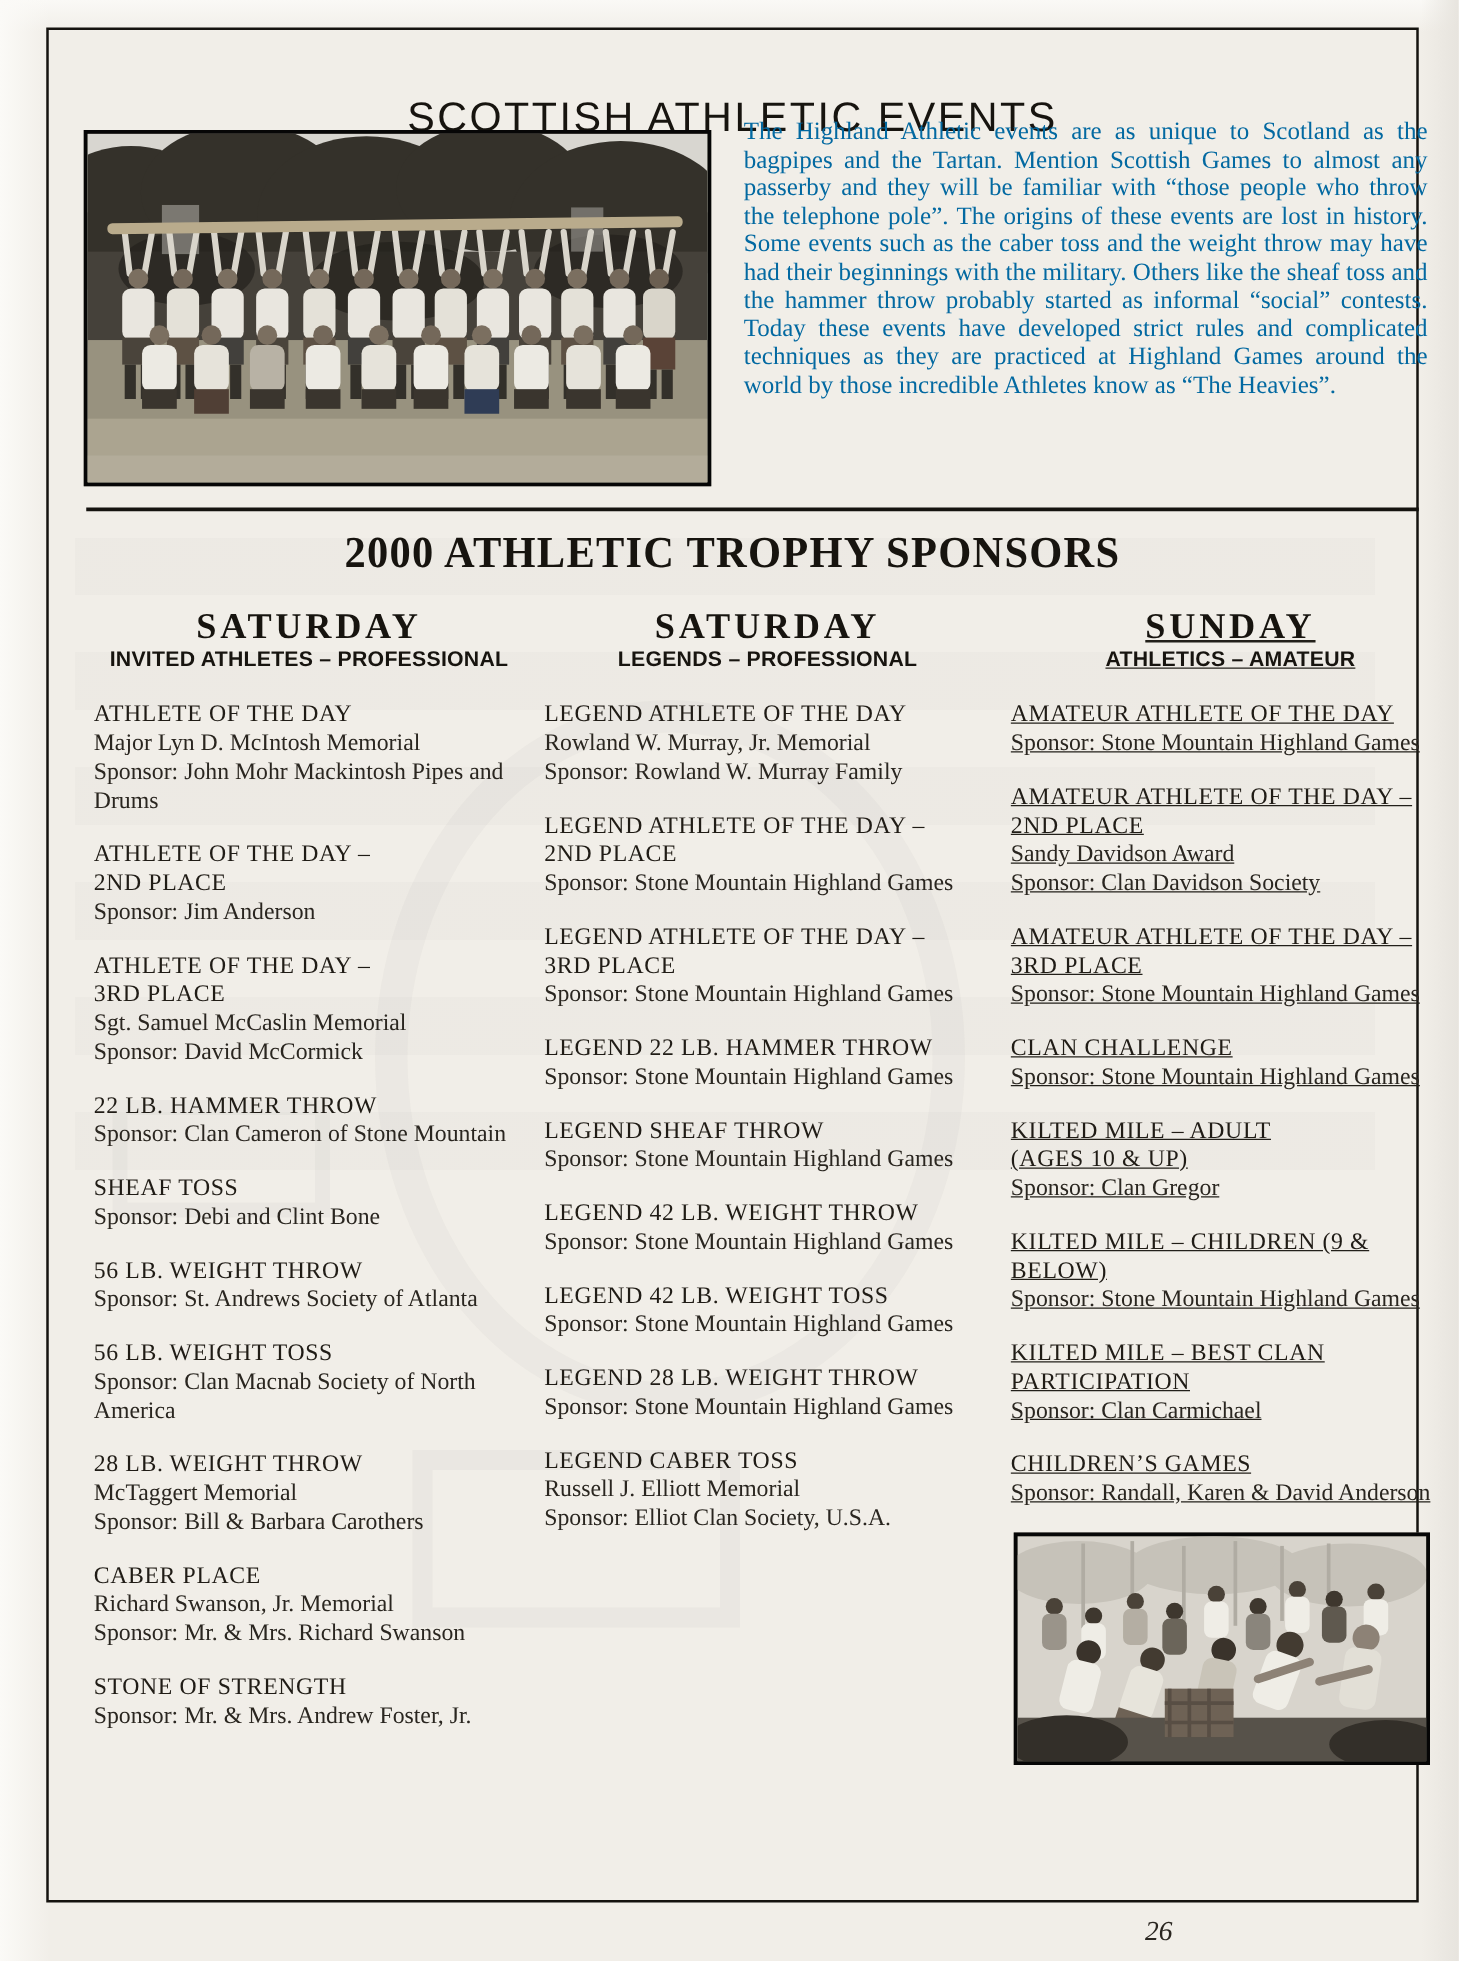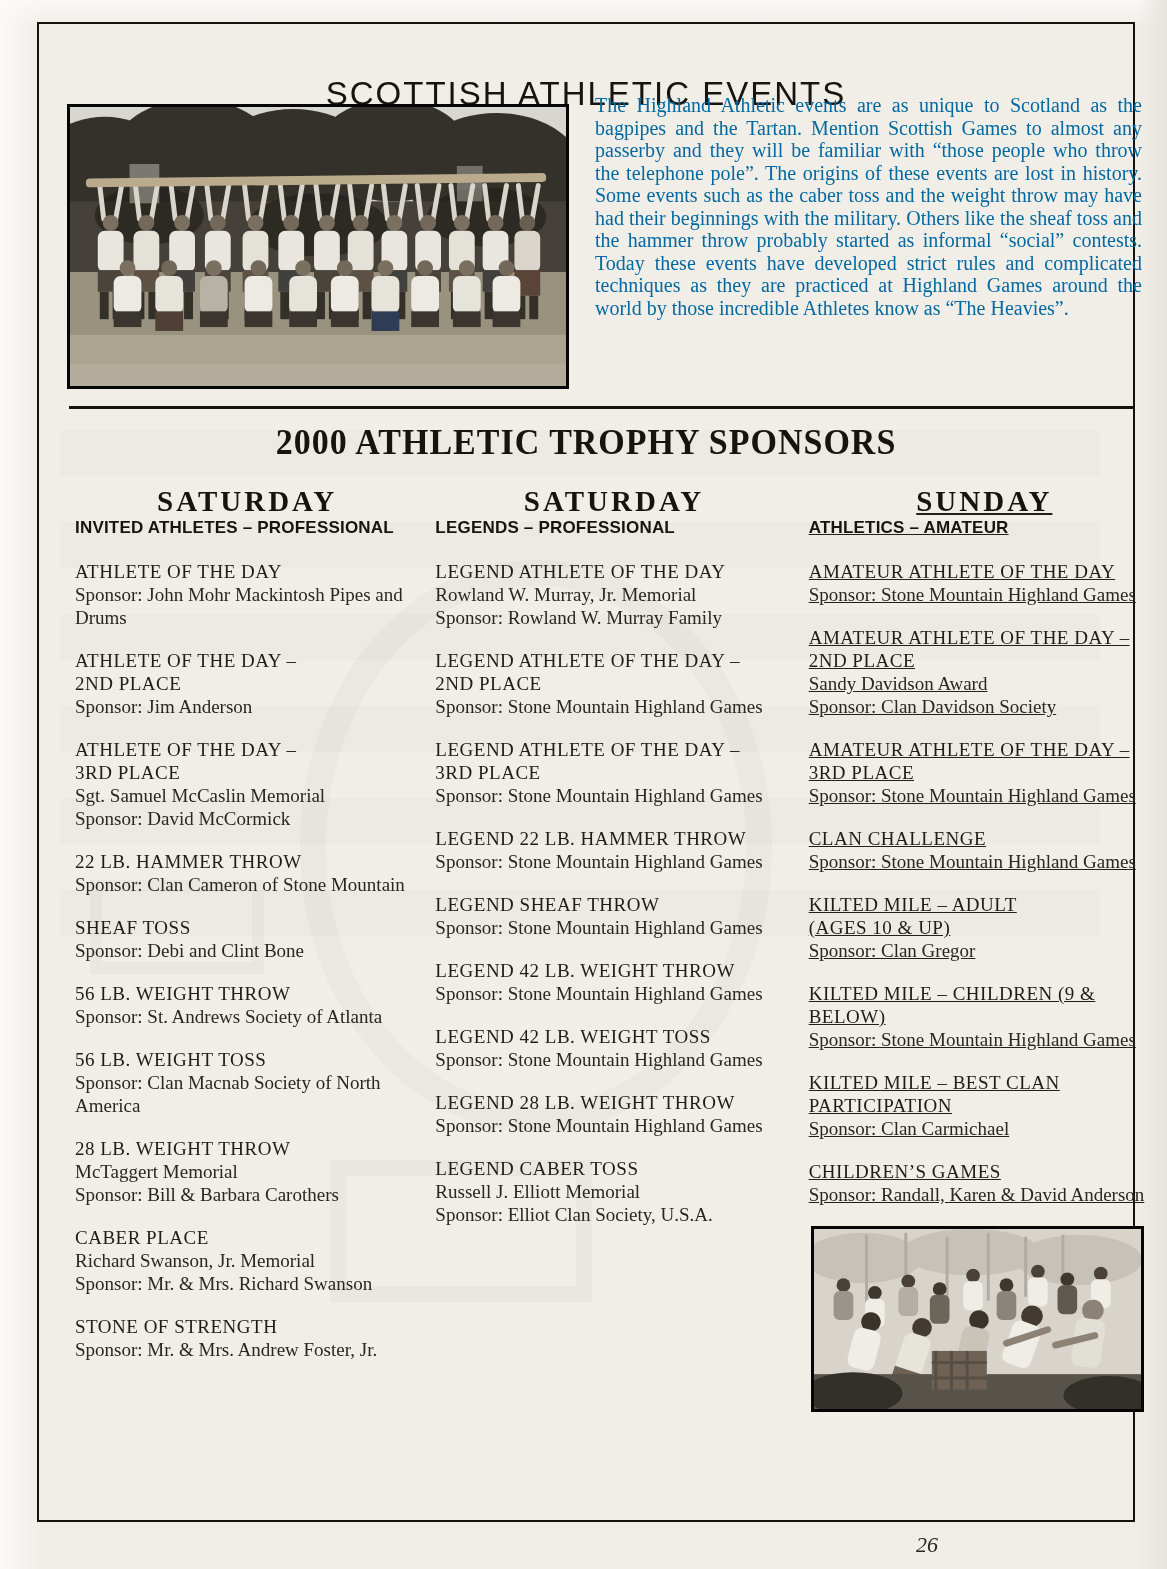--- a/index.html
+++ b/index.html
@@ -52,21 +52,21 @@
   }
   .col{box-sizing:border-box;}
   .col:nth-child(1){width:345px;}
   .col:nth-child(2){width:358px;}
   .col:nth-child(3){width:352px;text-decoration:underline;}
   .col-day{
     text-align:center;font-family:"Liberation Serif", serif;font-weight:bold;
     font-size:29px;letter-spacing:3px;color:#17140f;line-height:34px;
   }
   .col-sub{
-    text-align:left;font-family:"Liberation Sans", sans-serif;font-weight:bold;
+    text-align:center;font-family:"Liberation Sans", sans-serif;font-weight:bold;
     font-size:17px;letter-spacing:0.2px;color:#17140f;line-height:20px;margin-bottom:22px;
   }
   .entry{margin-bottom:20px;}
   .event{
     font-size:19px;line-height:23px;letter-spacing:0.5px;color:#201c16;
     white-space:pre-line;
   }
   .detail{font-size:19px;line-height:23px;color:#2a2620;}
 
   .page-num{
@@ -305,20 +305,21 @@
   <div class="divider"></div>
 
   <div class="sponsors-title">2000 ATHLETIC TROPHY SPONSORS</div>
 
   <div class="columns">
       <div class="col">
         <div class="col-day">SATURDAY</div>
         <div class="col-sub">INVITED ATHLETES – PROFESSIONAL</div>
         <div class="entry">
           <div class="event">ATHLETE OF THE DAY</div>
+          <div class="detail">Major Lyn D. McIntosh Memorial</div>
           <div class="detail">Sponsor: John Mohr Mackintosh Pipes and Drums</div>
         </div>
         <div class="entry">
           <div class="event">ATHLETE OF THE DAY –
 2ND PLACE</div>
           <div class="detail">Sponsor: Jim Anderson</div>
         </div>
         <div class="entry">
           <div class="event">ATHLETE OF THE DAY –
 3RD PLACE</div>

